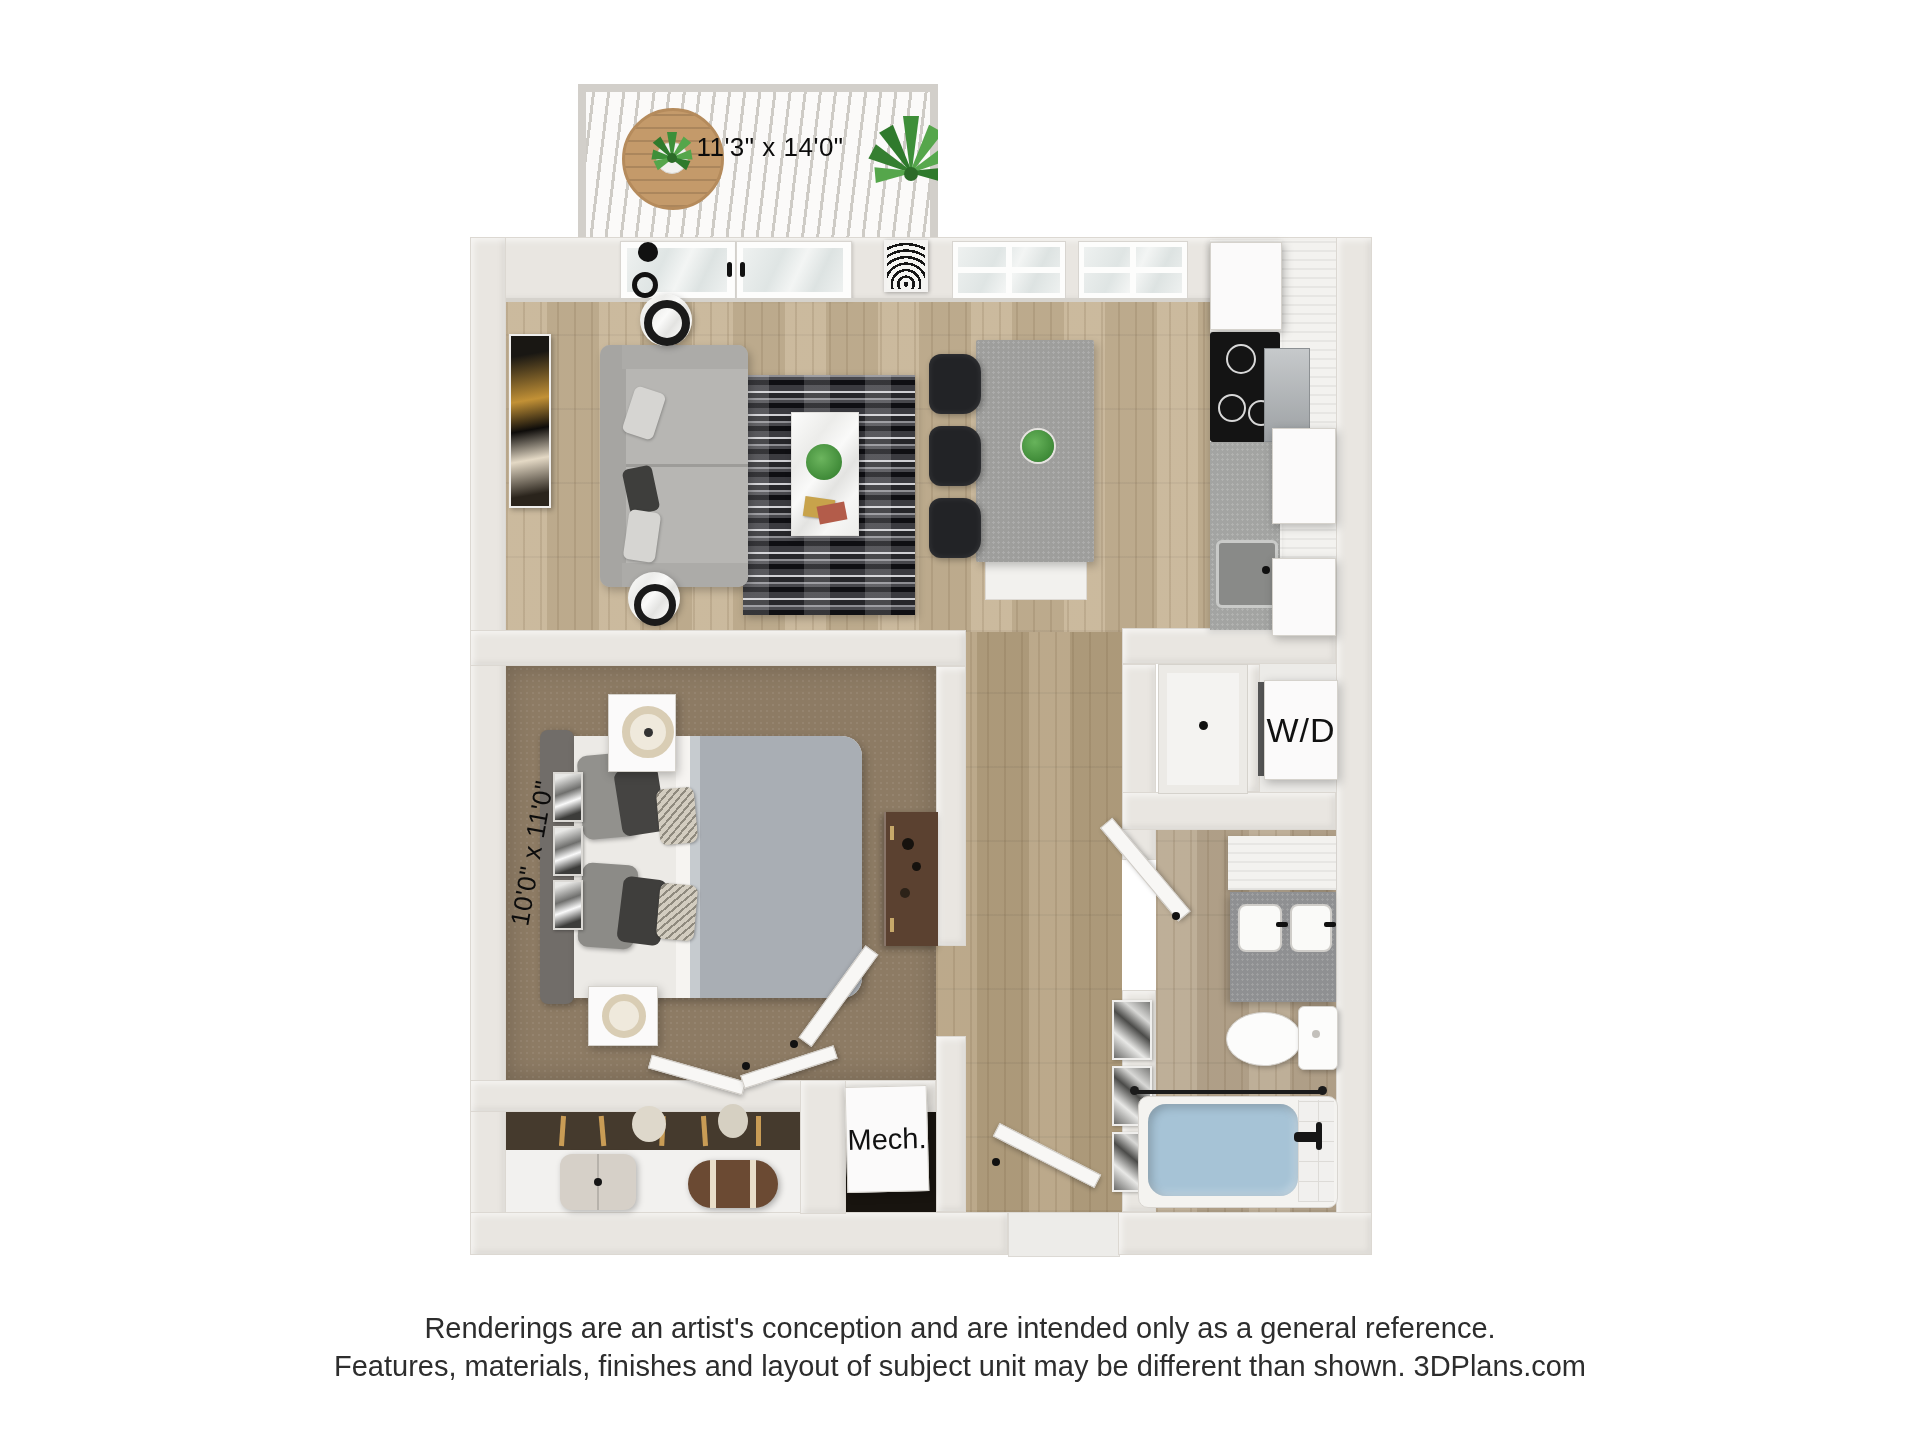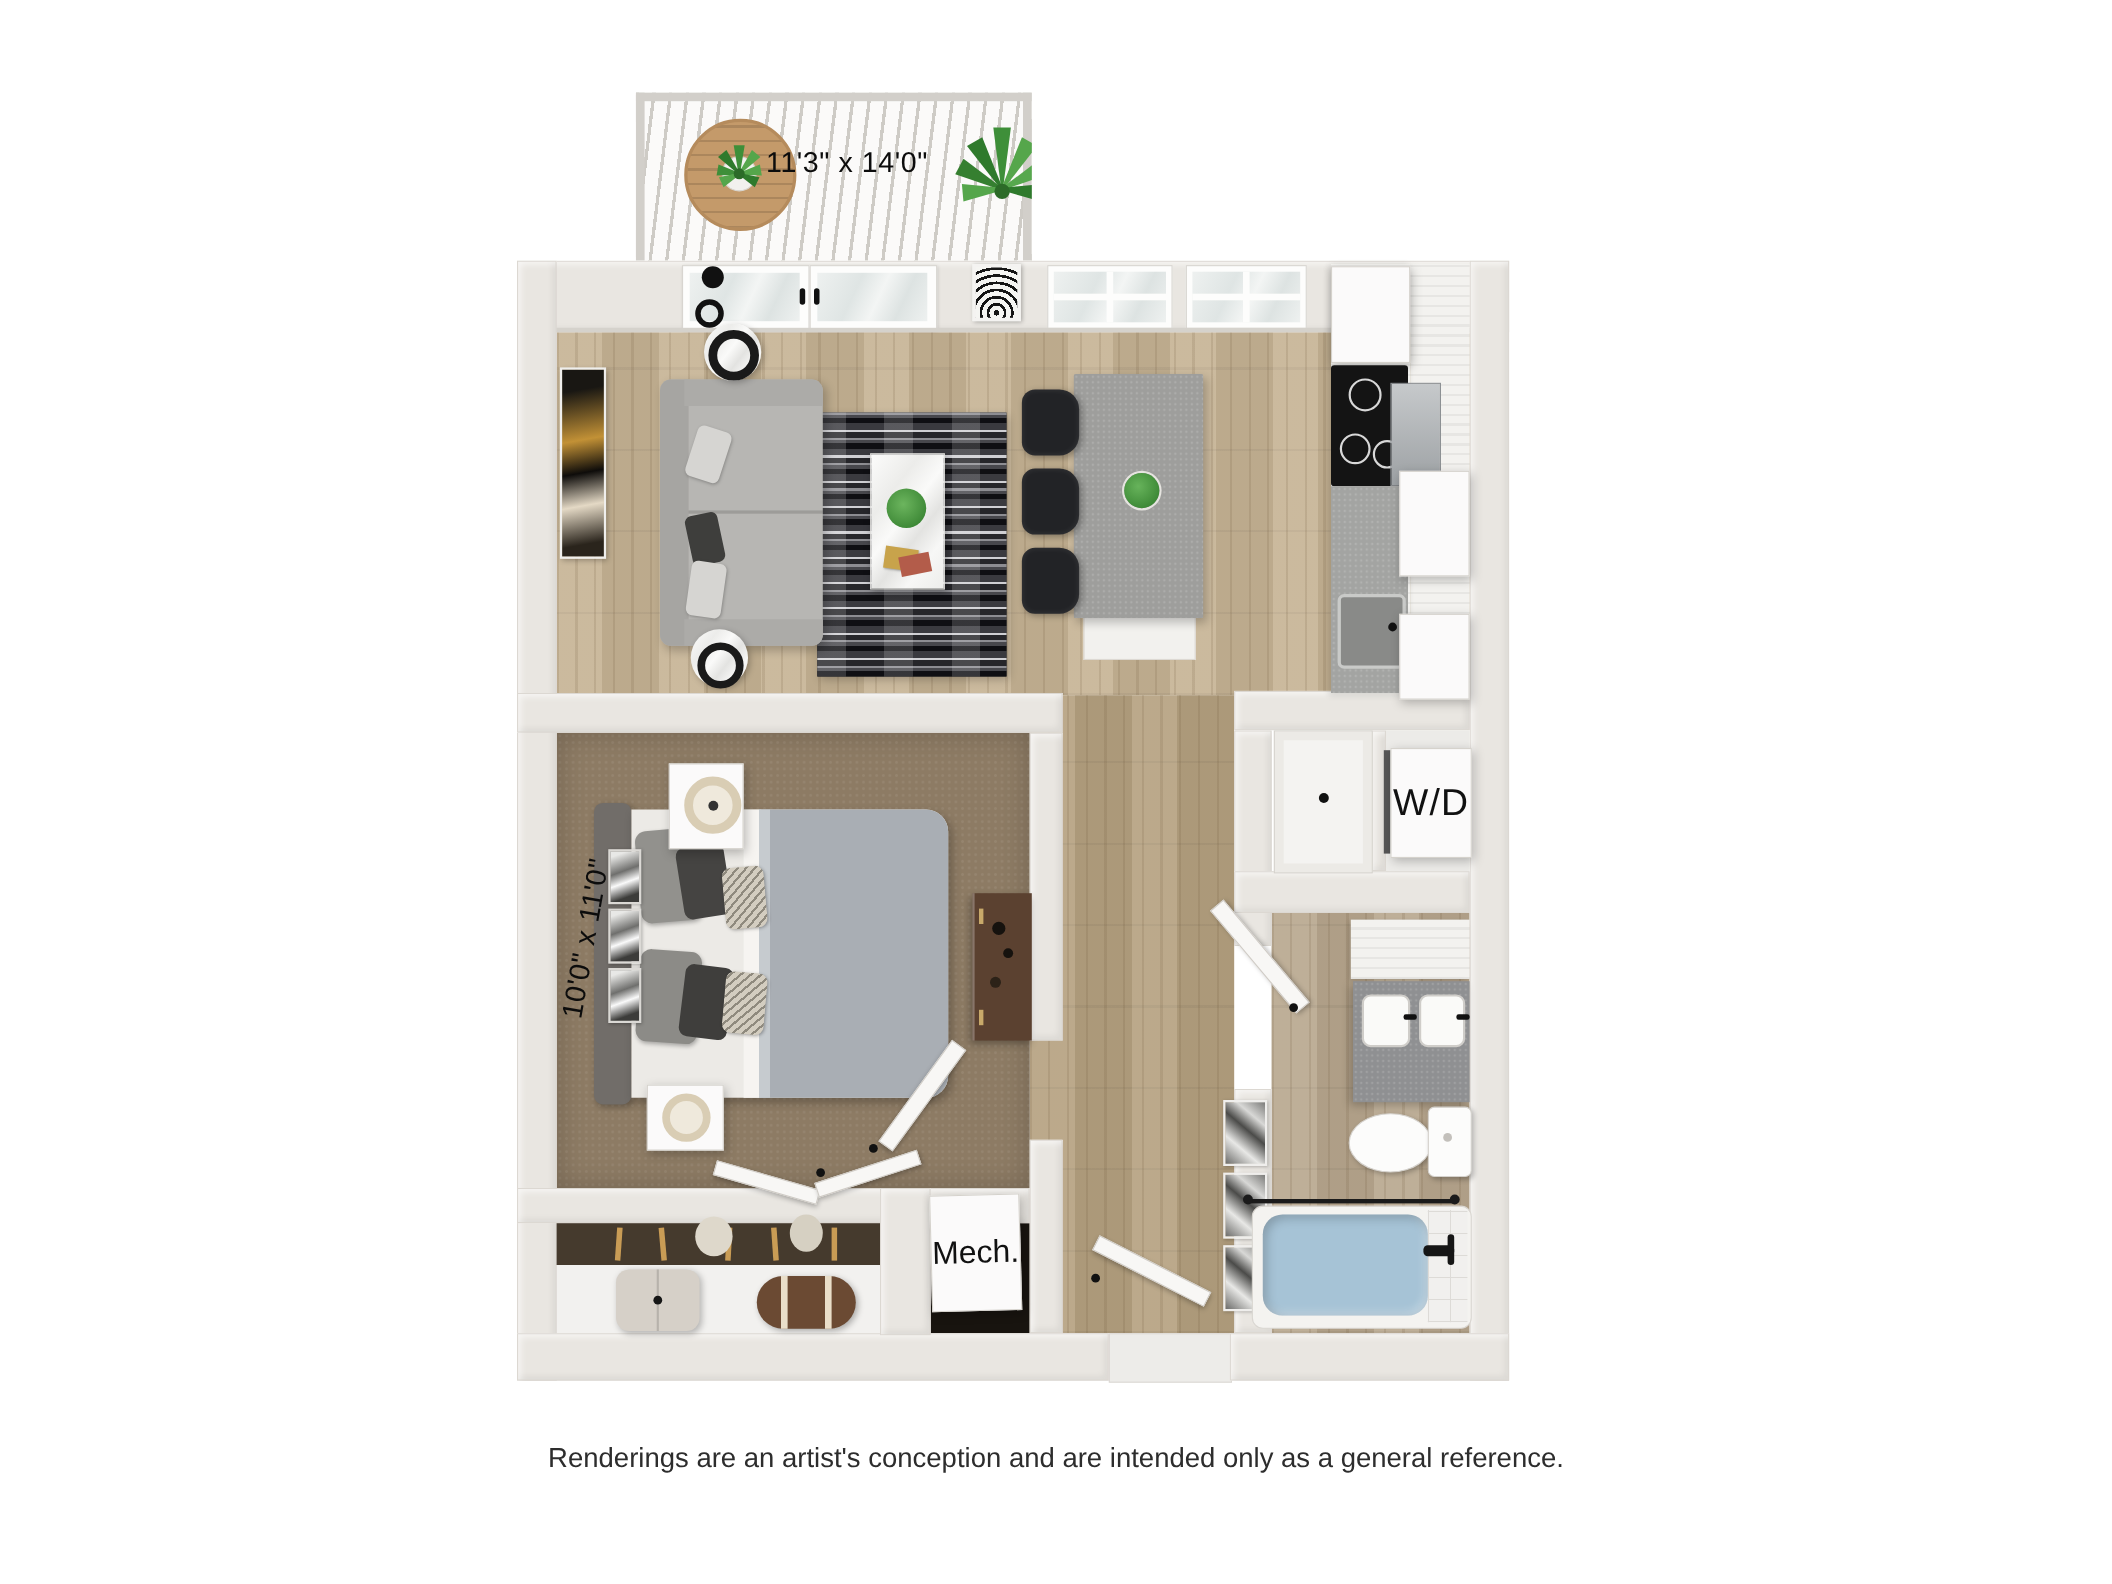--- a/index.html
+++ b/index.html
@@ -25,21 +25,21 @@
   .counter-dk{background-color:#8f9092;background-image:radial-gradient(rgba(255,255,255,.14) 1px, transparent 1.4px);background-size:5px 5px;}
   .marble{background:linear-gradient(128deg,#fcfcfb 0%,#ececea 28%,#fafaf9 46%,#e3e3e1 62%,#f7f7f6 78%,#ededeb 100%);}
   .glass{background:linear-gradient(115deg,#eef1f0 0%,#dfe5e4 35%,#f3f5f4 55%,#dde3e2 75%,#eef1f0 100%);}
   .tile{background-color:#f1f0ee;background-image:
         repeating-linear-gradient(0deg,#dddbd7 0 1px,transparent 1px 20px),
         repeating-linear-gradient(90deg,#dddbd7 0 1px,transparent 1px 20px);}
   .doorleaf{background:#f8f7f5;border:1px solid #cfcbc5;box-shadow:1px 2px 5px rgba(0,0,0,.28);}
   .circle{border-radius:50%;}
   .dim{font-size:26px;font-weight:400;color:#0c0c0c;letter-spacing:.5px;display:flex;align-items:center;justify-content:center;}
   .boxlabel{display:flex;align-items:center;justify-content:center;color:#111;}
-  .foot{width:1920px;text-align:center;font-size:25px;color:#2d2d2d;}
+  .foot{width:1920px;text-align:center;font-size:29px;color:#2d2d2d;}
   .chair{background:#222326;border-radius:12px 18px 18px 12px;box-shadow:inset 0 0 6px rgba(255,255,255,.1), 2px 2px 6px rgba(0,0,0,.3);}
   .chev{background-color:#cac4b7;background-image:repeating-linear-gradient(135deg,#d3cdc0 0 4px,#8f8a7e 4px 6px);}
   .frame-art{background:linear-gradient(160deg,#e8e8e6 10%,#6f6f6d 40%,#fafafa 60%,#3c3c3a 85%);border:2px solid #dbd9d5;box-shadow:1px 1px 3px rgba(0,0,0,.3);}
   .marble-tile{background:linear-gradient(40deg,#6b6b69,#e8e8e6 30%,#4b4b49 55%,#d8d8d6 75%,#7b7b79);border:2px solid #efeeec;box-shadow:1px 1px 3px rgba(0,0,0,.25);}
   .slats{position:absolute;inset:0;background-image:repeating-linear-gradient(97deg,#c9c6c0 0 3px,rgba(0,0,0,0) 3px 15px);opacity:.9;}
   .rail{background:#d2cfca;}
 </style>
 </head>
 <body>
 
@@ -255,14 +255,15 @@
   <div class="abs doorleaf" style="left:1100px;top:828px;width:14px;height:120px;transform:rotate(-40deg);transform-origin:top left;"></div>
   <div class="abs circle" style="left:1172px;top:912px;width:8px;height:8px;background:#111;"></div>
 
   <div class="abs doorleaf" style="left:990px;top:1148px;width:112px;height:13px;transform:rotate(27deg);"></div>
   <div class="abs circle" style="left:992px;top:1158px;width:8px;height:8px;background:#111;"></div>
 
   <div class="abs dim" style="left:610px;top:130px;width:320px;height:34px;">11'3" x 14'0"</div>
   <div class="abs dim" style="left:430px;top:836px;width:204px;height:34px;transform:rotate(-80deg);">10'0" x 11'0"</div>
 
   <div class="abs foot" style="left:0;top:1312px;">Renderings are an artist's conception and are intended only as a general reference.</div>
+  <div class="abs foot" style="left:0;top:1350px;">Features, materials, finishes and layout of subject unit may be different than shown. 3DPlans.com</div>
 
 </div>
 
 </body></html>

